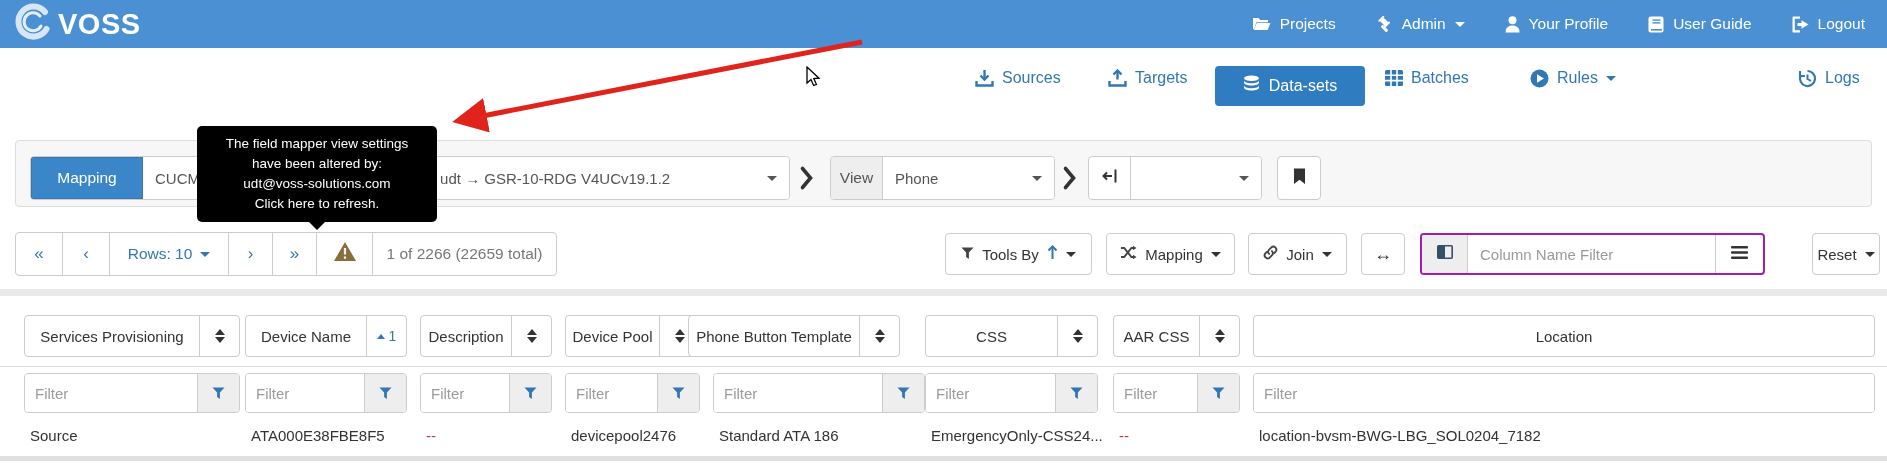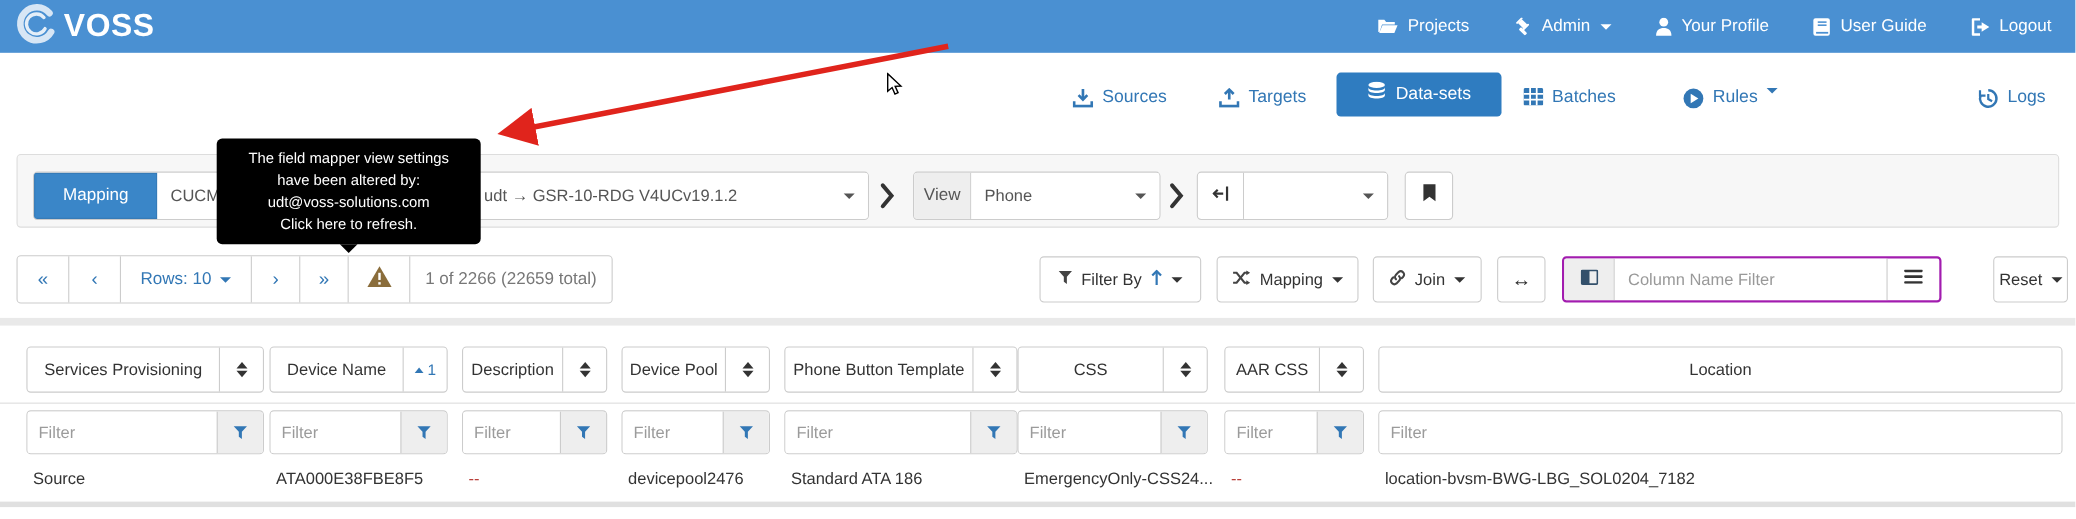--- a/index.html
+++ b/index.html
@@ -18,21 +18,21 @@
   .caret { display:inline-block; width:0; height:0; border-left:5px solid transparent; border-right:5px solid transparent; border-top:5px solid currentColor; }
   .btn-blue { background:#3a86c8; color:#fff; border:1px solid #3579b5; }
 
   
   .project-group { position:absolute; left:15px; top:64px; width:497px; height:44px; display:flex; border:1px solid #ccc; border-radius:4px; background:#fff; overflow:hidden; }
   .project-btn { width:101px; display:flex; align-items:center; justify-content:center; font-size:15.5px; }
   .project-value { flex:1; display:flex; align-items:center; color:#555; font-size:15.5px; padding:0 14px; gap:10px; }
   .project-value .label-text { flex:1; white-space:nowrap; overflow:hidden; }
   .project-menu-btn { width:46px; border-left:1px solid #ccc; display:flex; align-items:center; justify-content:center; color:#333; }
 
-  .tb-item { position:absolute; top:80px; height:44px; display:flex; gap:8px; color:#3277b5; font-size:16px; cursor:pointer; }
+  .tb-item { position:absolute; top:56px; height:44px; display:flex; align-items:center; gap:8px; color:#3277b5; font-size:16px; cursor:pointer; }
   .tb-item svg { display:block; }
   .tb-active { position:absolute; top:66px; height:40px; background:#2f7cc0; border-radius:4px; color:#fff; display:flex; align-items:center; justify-content:center; gap:9px; font-size:16px; padding:0 16px; }
 
   
   .mapping-panel { position:absolute; left:15px; top:140px; width:1857px; height:67px; background:#f7f7f7; border:1px solid #ddd; border-radius:4px; }
   .mgroup { position:absolute; top:156px; height:44px; display:flex; border:1px solid #ccc; border-radius:4px; background:#fff; overflow:hidden; }
   .mapping-btn { width:112px; display:flex; align-items:center; justify-content:center; font-size:15.5px; }
   .mdd { display:flex; align-items:center; color:#555; font-size:15px; padding:0 12px; gap:10px; background:#fff; }
   .mdd .dd-text { flex:1; white-space:nowrap; overflow:hidden; }
   .mlabel { display:flex; align-items:center; justify-content:center; background:#eee; color:#555; font-size:15.5px; border-right:1px solid #ccc; }
@@ -310,21 +310,21 @@
     </div>
     <div class="pcell info" style="flex:1">1 of 2266 (22659 total)</div>
   </div>
 
   <div class="abtn" style="left:945px; width:147px">
     <span>
       <svg width="13" height="13" viewBox="0 0 14 14">
           <path d="M0.5 0.5 h13 l-5 5.5 v7 l-3 -2.2 V6z" fill="#444"></path>
         </svg>
     </span>
-    <span>Filter By</span>
+    <span>Tools By</span>
     <span>
       <svg width="11" height="15" viewBox="0 0 11 15" fill="none" stroke="#3277b5" stroke-width="2">
           <path d="M5.5 14 V2"></path>
           <path d="M1.5 5.5 L5.5 1.5 L9.5 5.5"></path>
         </svg>
     </span>
     <span class="caret"></span>
   </div>
 
   <div class="abtn" style="left:1106px; width:129px">
@@ -404,21 +404,21 @@
           <i class="tri-down"></i>
         </span>
       </div>
       <div class="th" style="left: 565px; width: 135px;">
         <span class="th-label">Device Pool</span>
         <span class="th-sort">
           <i class="tri-up"></i>
           <i class="tri-down"></i>
         </span>
       </div>
-      <div class="th" style="left: 713px; width: 212px;">
+      <div class="th" style="left: 688px; width: 212px;">
         <span class="th-label">Phone Button Template</span>
         <span class="th-sort">
           <i class="tri-up"></i>
           <i class="tri-down"></i>
         </span>
       </div>
       <div class="th" style="left: 925px; width: 173px;">
         <span class="th-label">CSS</span>
         <span class="th-sort">
           <i class="tri-up"></i>

